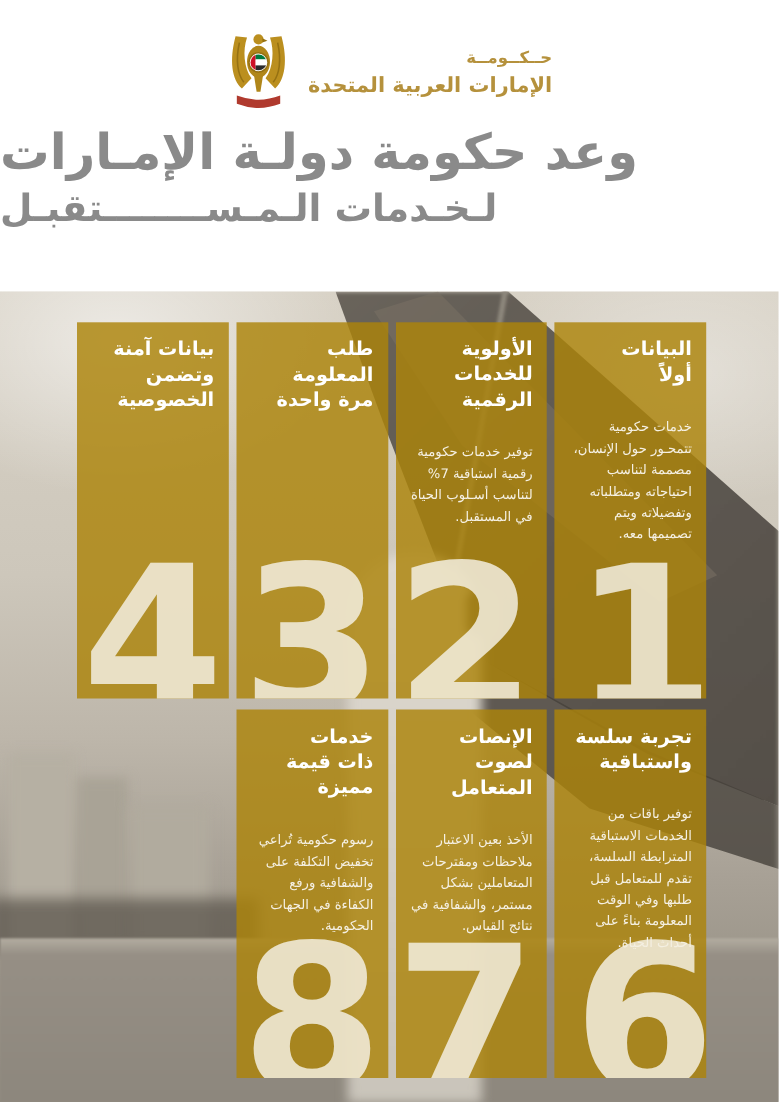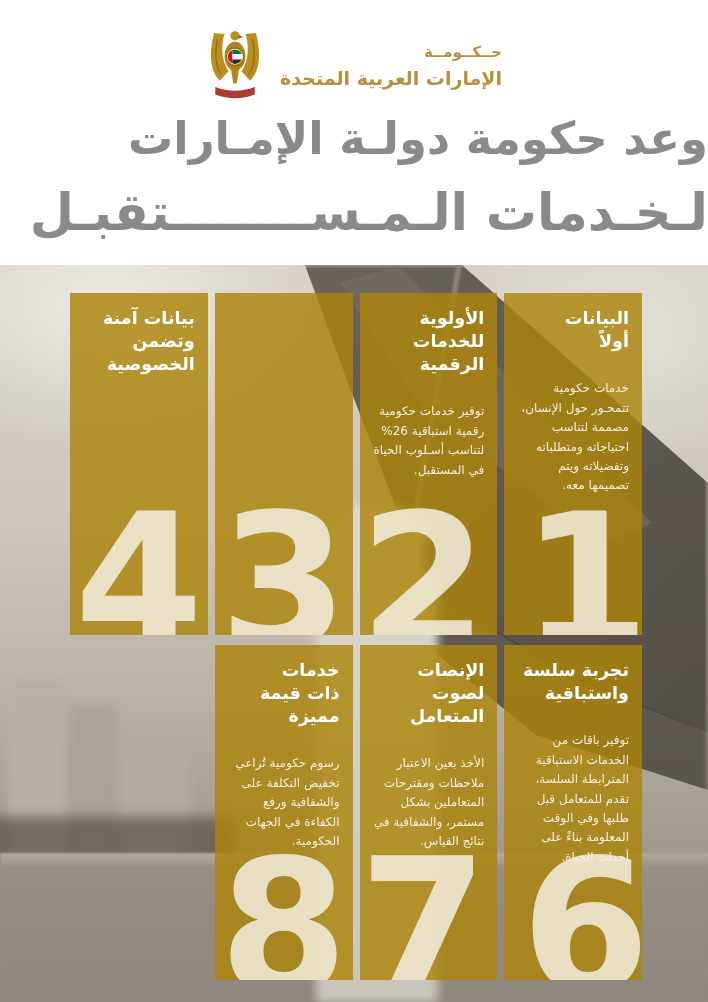--- a/index.html
+++ b/index.html
@@ -52,25 +52,25 @@
              background:linear-gradient(180deg,#b3ada1 0%,#968f85 10%,#8d877d 100%); filter:blur(1px); }
 
   
   .header { position:absolute; left:0; top:0; width:708px; height:257px; background:#ffffff; }
   .logo { position:absolute; top:28px; left:50%; transform:translateX(-50%);
           display:flex; align-items:center; gap:16px; }
   .logo-text { direction:rtl; text-align:right; color:var(--logo-gold,#b5913c); }
   .logo-line1 { font-size:15px; font-weight:bold; letter-spacing:1px; margin-left:14px; }
   .logo-line2 { font-size:19px; font-weight:bold; margin-top:6px; }
   .title { position:absolute; top:112px; left:0; width:100%; margin:0;
-           direction:rtl; text-align:right; color:var(--title-gray,#8a8a8a);
-           font-weight:bold;padding-left:16px; }
+           direction:rtl; text-align:left; color:var(--title-gray,#8a8a8a);
+           font-weight:bold; }
   .title span { display:block; }
   .t1 { font-size:45px; line-height:1.2; }
-  .t2 { font-size:51px; line-height:1.2; margin-top:16px; letter-spacing:1px; }
+  .t2 { font-size:34px; line-height:1.2; margin-top:4px; letter-spacing:1px; }
 
   
   .grid { position:absolute; left:70px; top:293px; width:572px; height:687px;
           display:grid; grid-template-columns:repeat(4,1fr); grid-template-rows:342px 335px;
           column-gap:7px; row-gap:10px; direction:rtl; }
   .card { position:relative; overflow:hidden; background:var(--card-gold-rgba, rgba(172,132,10,.82)); }
   .card h2 { margin:0; padding:14px 13px 0; color:#ffffff; font-size:17.5px; line-height:1.32;
              font-weight:bold; white-space:pre-line; direction:rtl; }
   .card p  { margin:26px 13px 0; color:#f5f0e3; font-size:12px; line-height:1.62;
              text-align:right; direction:rtl; }
@@ -137,24 +137,27 @@
     <section class="card">
       <h2>البيانات
 أولاً</h2>
       <p>خدمات حكومية تتمحـور حول الإنسان، مصممة لتناسب احتياجاته ومتطلباته وتفضيلاته ويتم تصميمها معه.</p>
       <div class="num">1</div>
     </section>
     <section class="card">
       <h2>الأولوية
 للخدمات
 الرقمية</h2>
-      <p>توفير خدمات حكومية رقمية استباقية 26% لتناسب أسـلوب الحياة في المستقبل.</p>
+      <p>توفير خدمات حكومية رقمية استباقية 7% لتناسب أسـلوب الحياة في المستقبل.</p>
       <div class="num">2</div>
     </section>
     <section class="card">
+      <h2>طلب
+المعلومة
+مرة واحدة</h2>
       <div class="num">3</div>
     </section>
     <section class="card">
       <h2>بيانات آمنة
 وتضمن
 الخصوصية</h2>
       <div class="num">4</div>
     </section>
     <section class="card">
       <h2>تجربة سلسة

